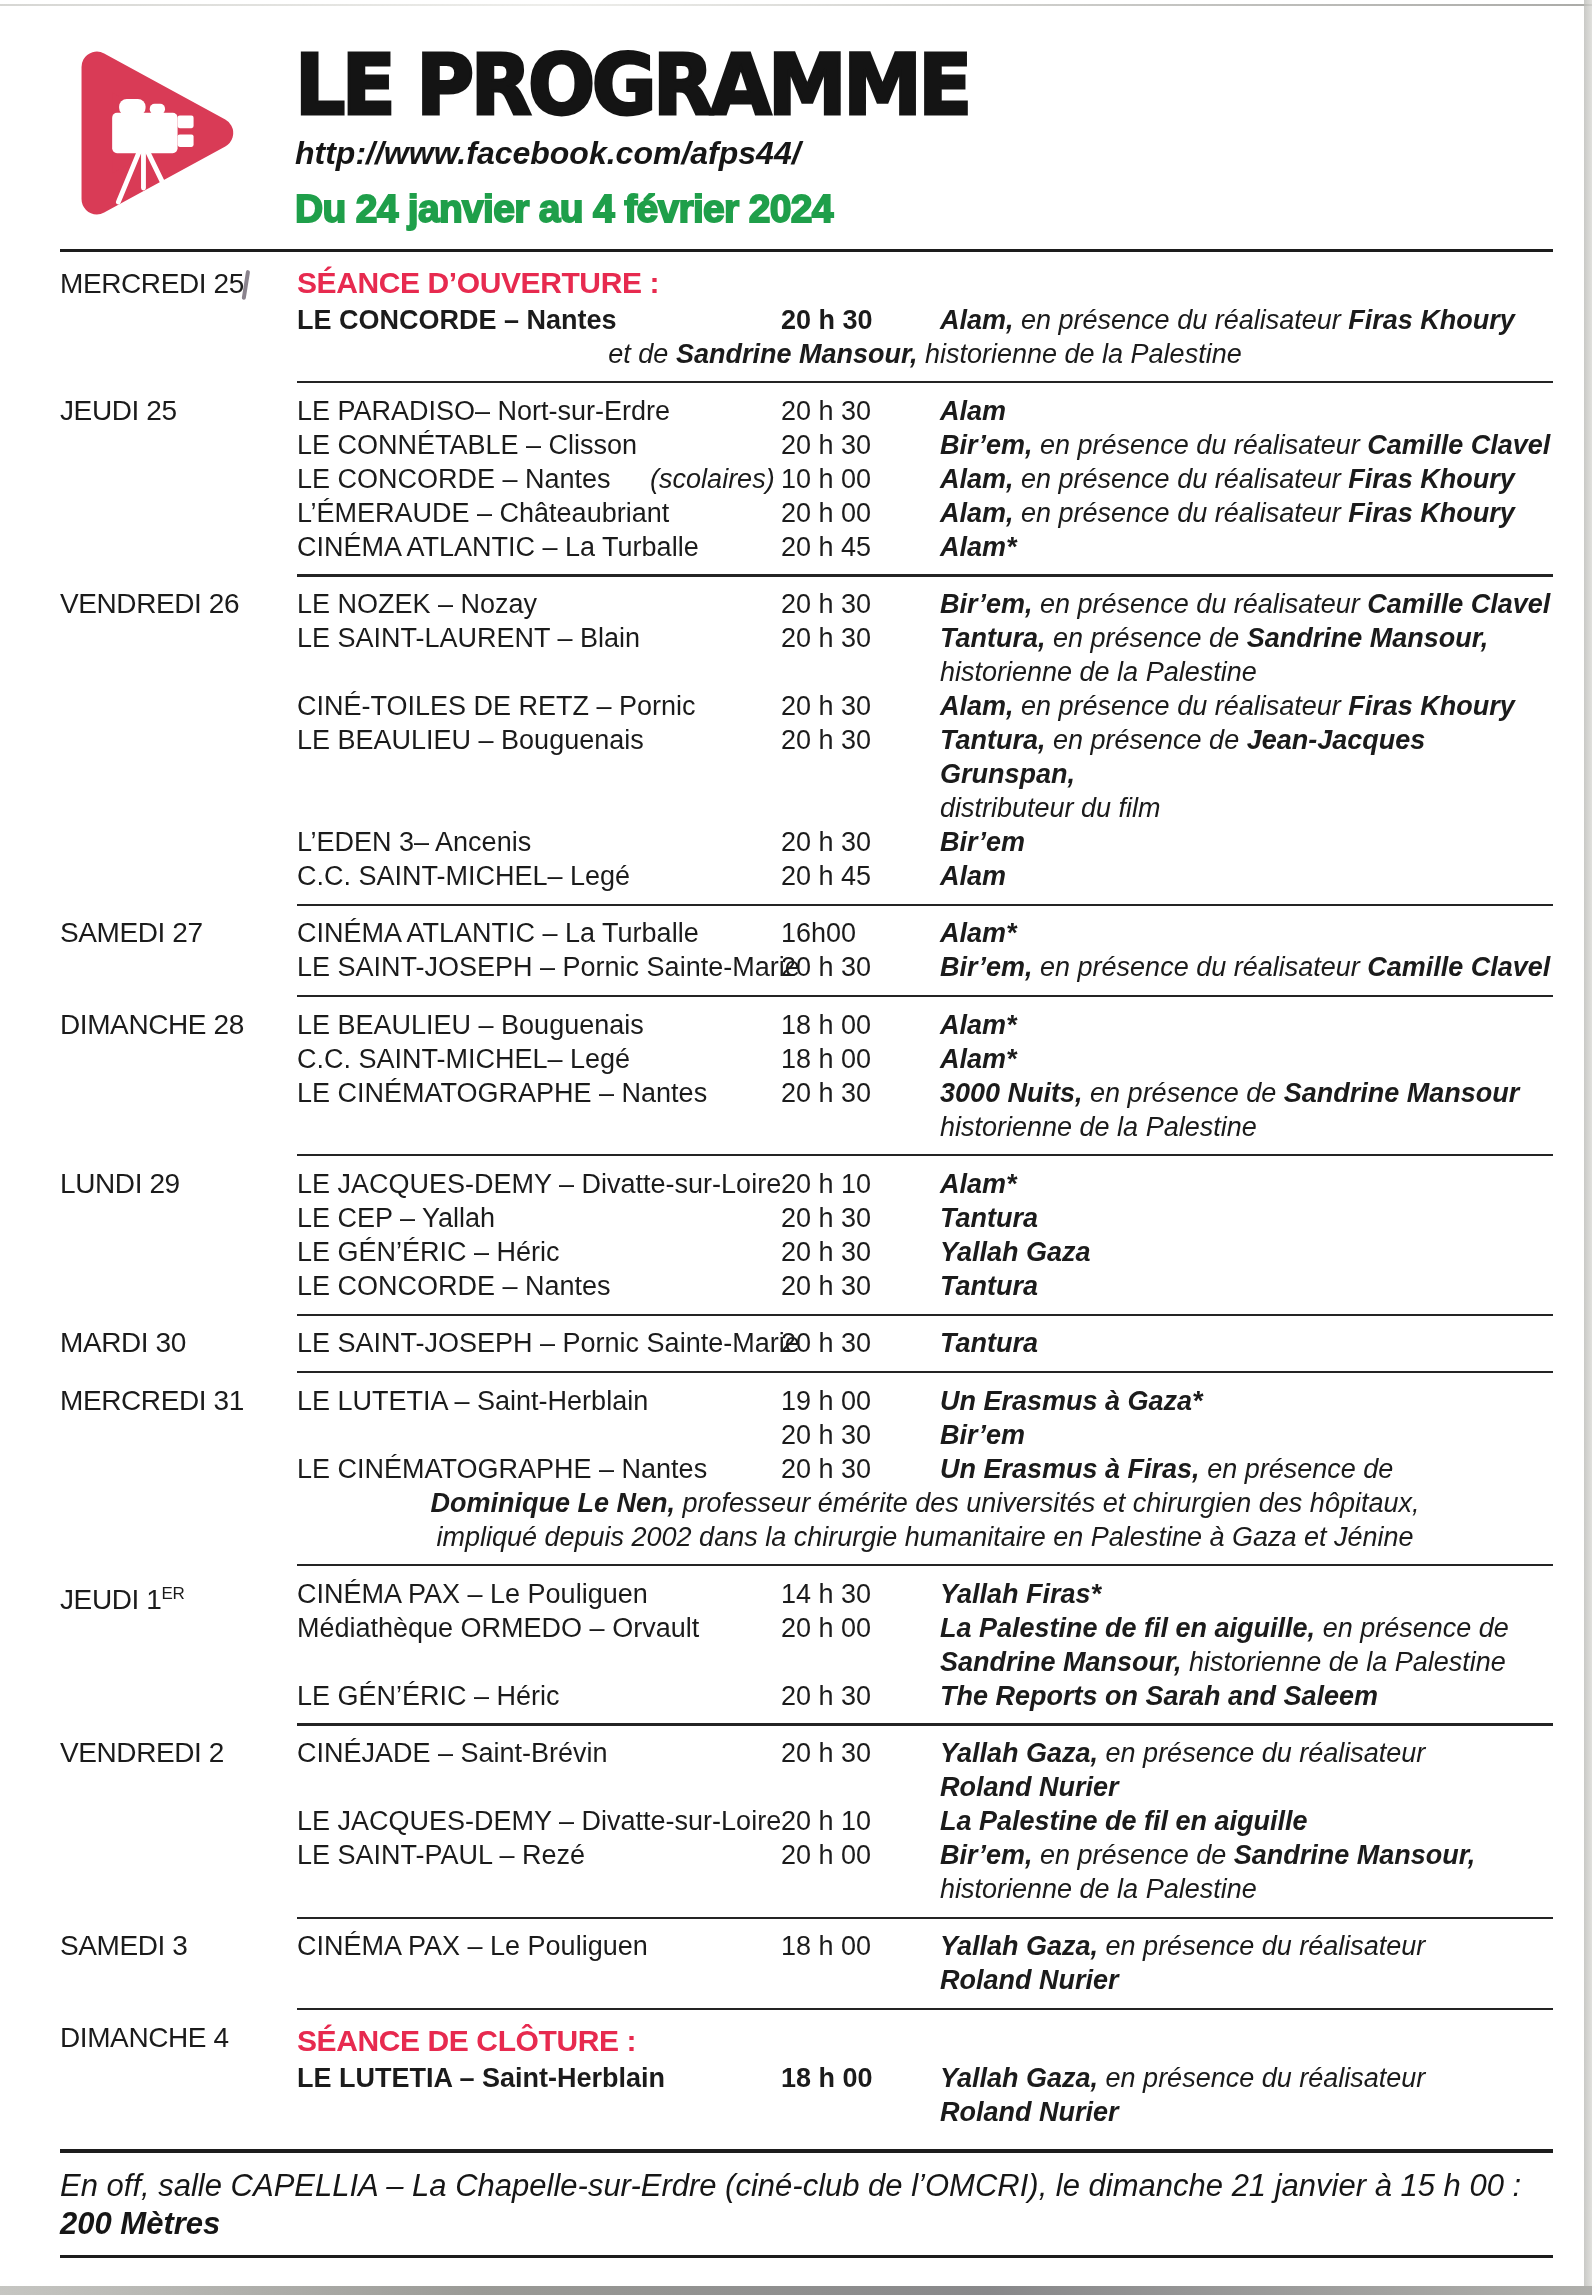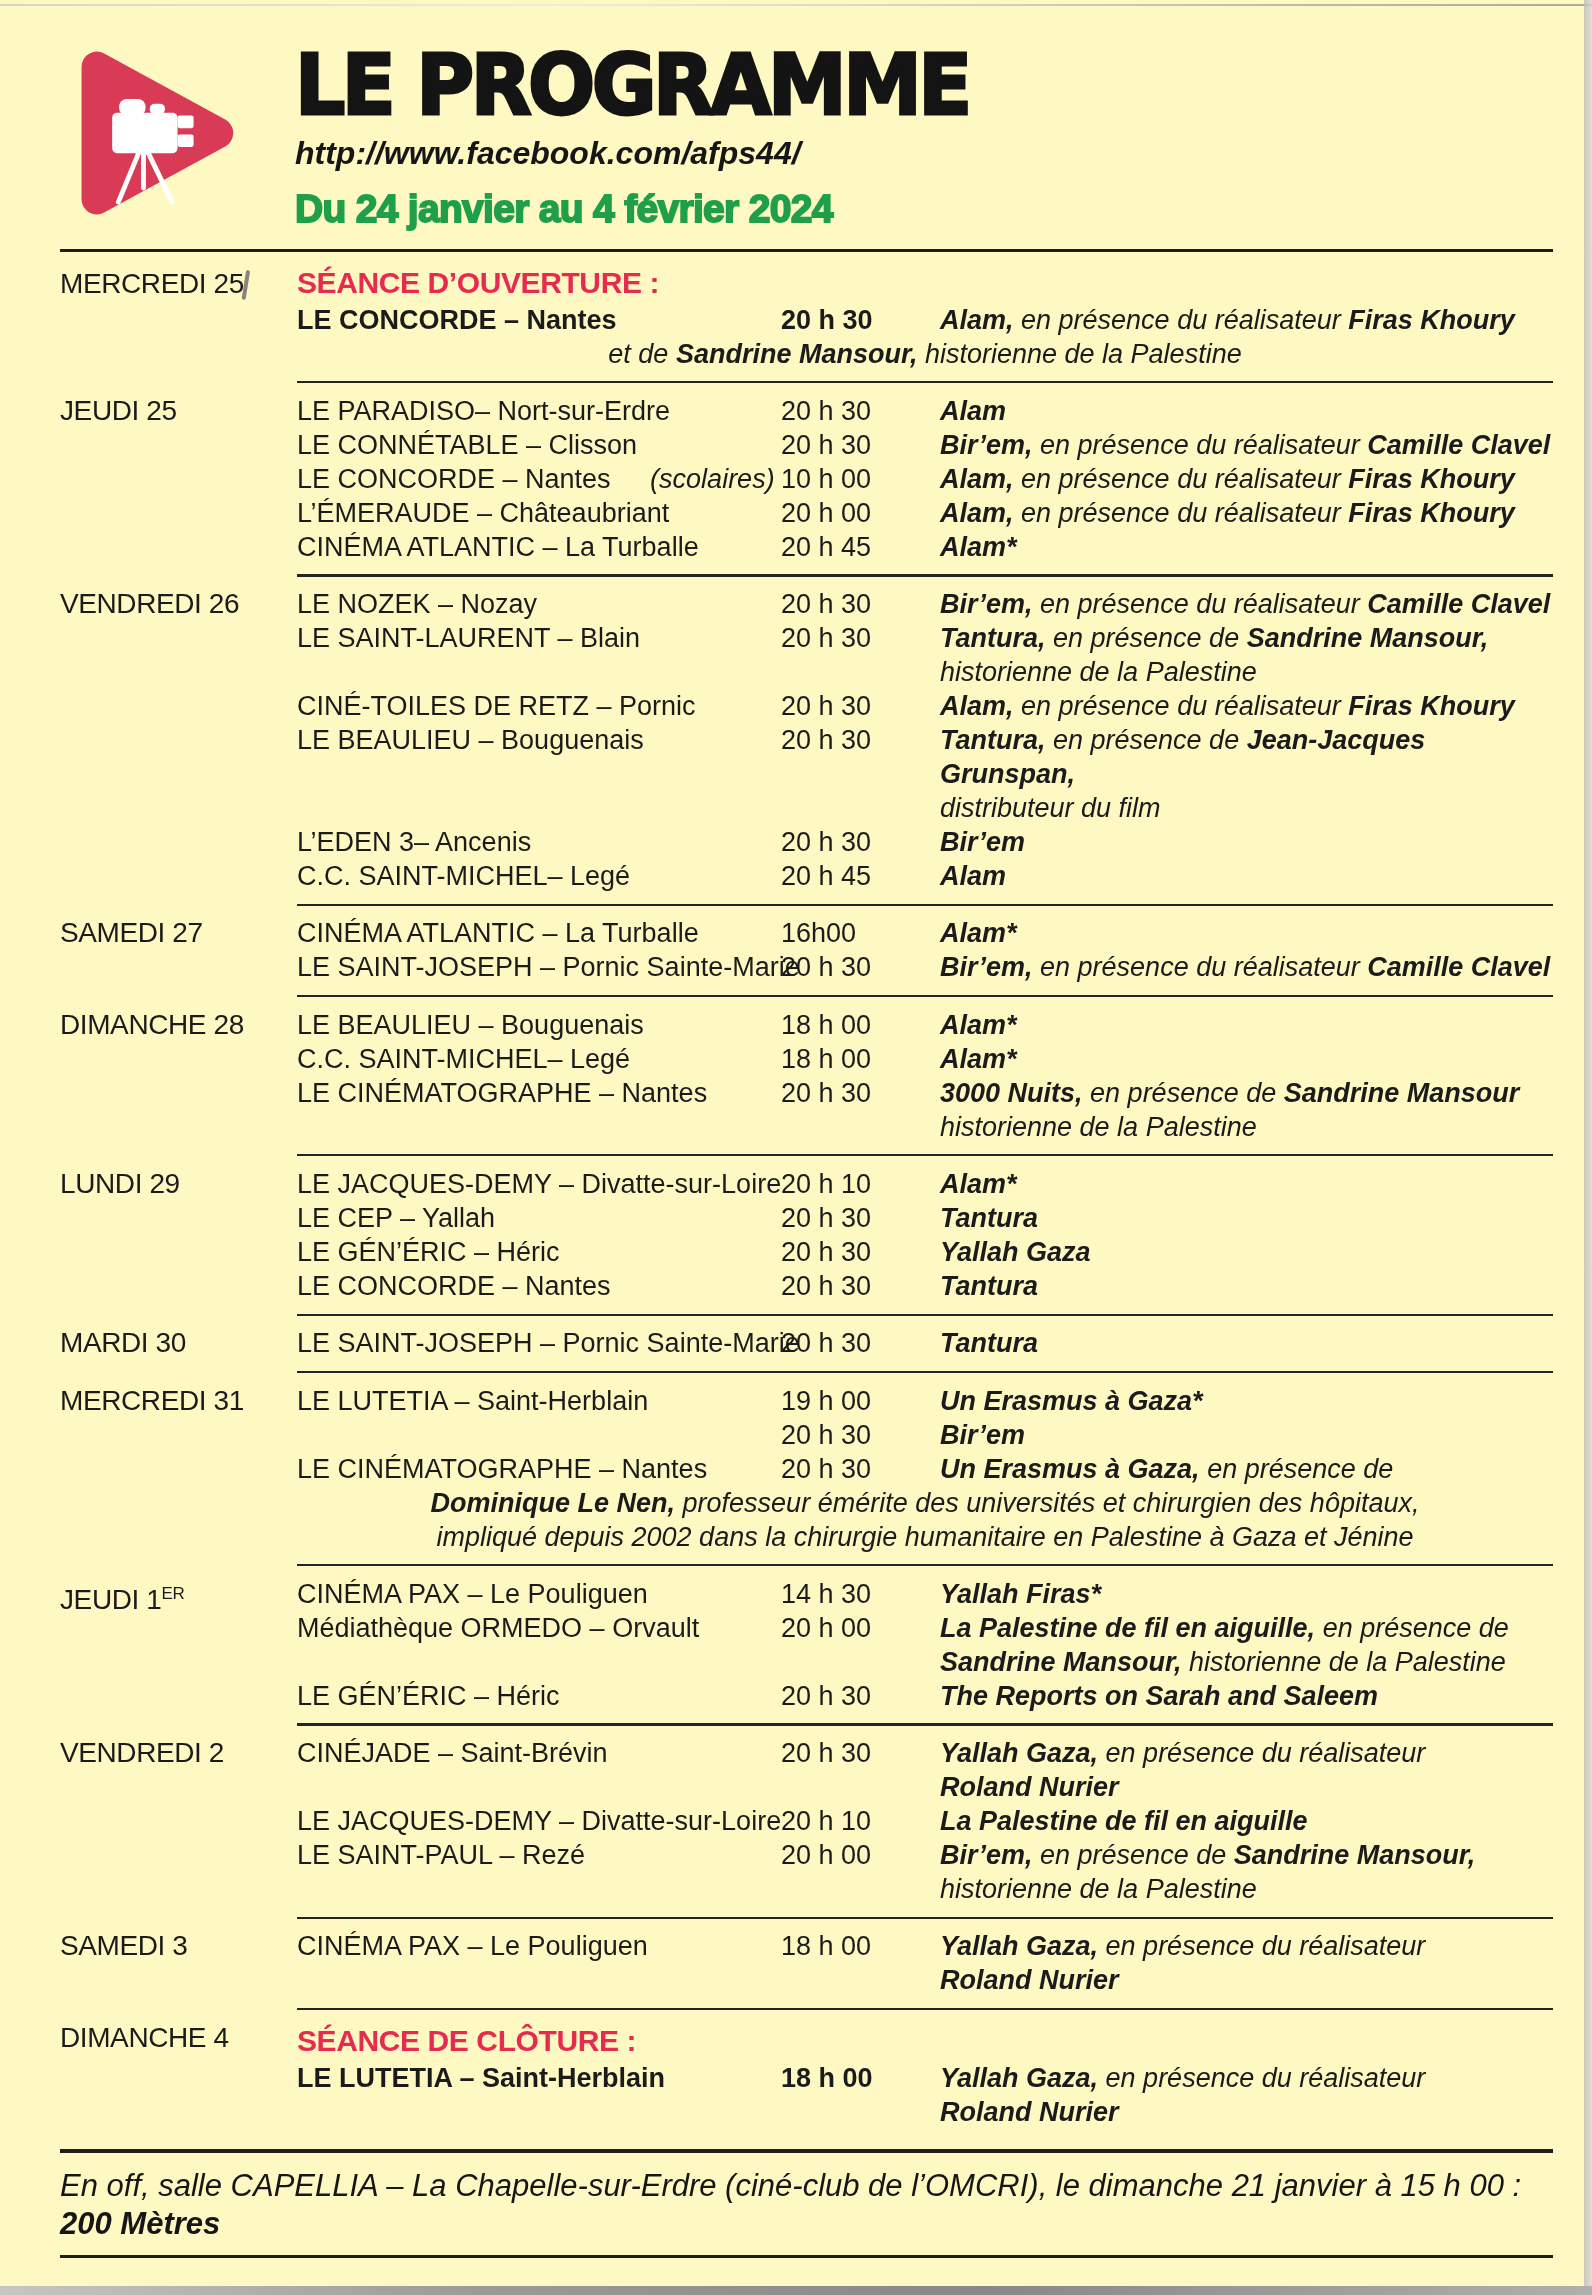--- a/index.html
+++ b/index.html
@@ -1,17 +1,17 @@
 <!DOCTYPE html>
 <html lang="fr" style="--green: #1f9f4a; --red: #e72a4f; --logo-red: #d93b56;font-size:11.3px"><head>
 <meta charset="utf-8">
 <style>
   html,body{margin:0;padding:0;}
   body{background:#d8d8d4;}
-  .page{position:relative;width:1593px;height:2295px;background:#fef9c3;overflow:hidden;
+  .page{position:relative;width:1593px;height:2295px;background:#ffffff;overflow:hidden;
         font-family:"Liberation Sans",sans-serif;color:#1b1b1b;}
   
   .scan-top{position:absolute;top:3.5px;left:0;right:0;height:2.8px;
             background:linear-gradient(90deg,#c9c9c5,#e8e8e4 35%,#a8a8a4 80%,#8f8f8b);opacity:.75;}
   .scan-right{position:absolute;top:0;right:0;width:9.2px;height:100%;
             background:linear-gradient(90deg,#bcbcb8,#dcdcd8);opacity:.8;}
   .scan-bottom{position:absolute;bottom:0;left:0;right:0;height:9.2px;
             background:linear-gradient(90deg,#c6c6c2,#9a9a96 30%,#88888a 62%,#aFaFab);}
   
   header{position:relative;padding-top:41px;}
@@ -294,21 +294,21 @@
             <div class="venue"><span></span></div>
             <div class="time">20 h 30</div>
             <div class="film">
               <div class="film-line"><span class="fb">Bir’em</span></div>
             </div>
           </div>
           <div class="row">
             <div class="venue"><span>LE CINÉMATOGRAPHE – Nantes</span></div>
             <div class="time">20 h 30</div>
             <div class="film">
-              <div class="film-line"><span class="fb">Un Erasmus à Gaza,</span><span> en présence de</span></div>
+              <div class="film-line"><span class="fb">Un Erasmus à Firas,</span><span> en présence de</span></div>
             </div>
           </div>
           <div class="wide"><span class="fb">Dominique Le Nen,</span><span> professeur émérite des universités et chirurgien des hôpitaux,</span></div>
           <div class="wide"><span>impliqué depuis 2002 dans la chirurgie humanitaire en Palestine à Gaza et Jénine</span></div>
         </div>
       </section>
       <div class="sep"></div>
       <section class="block">
         <div class="day"><span>JEUDI 1</span><sup>ER</sup></div>
         <div class="rows">

